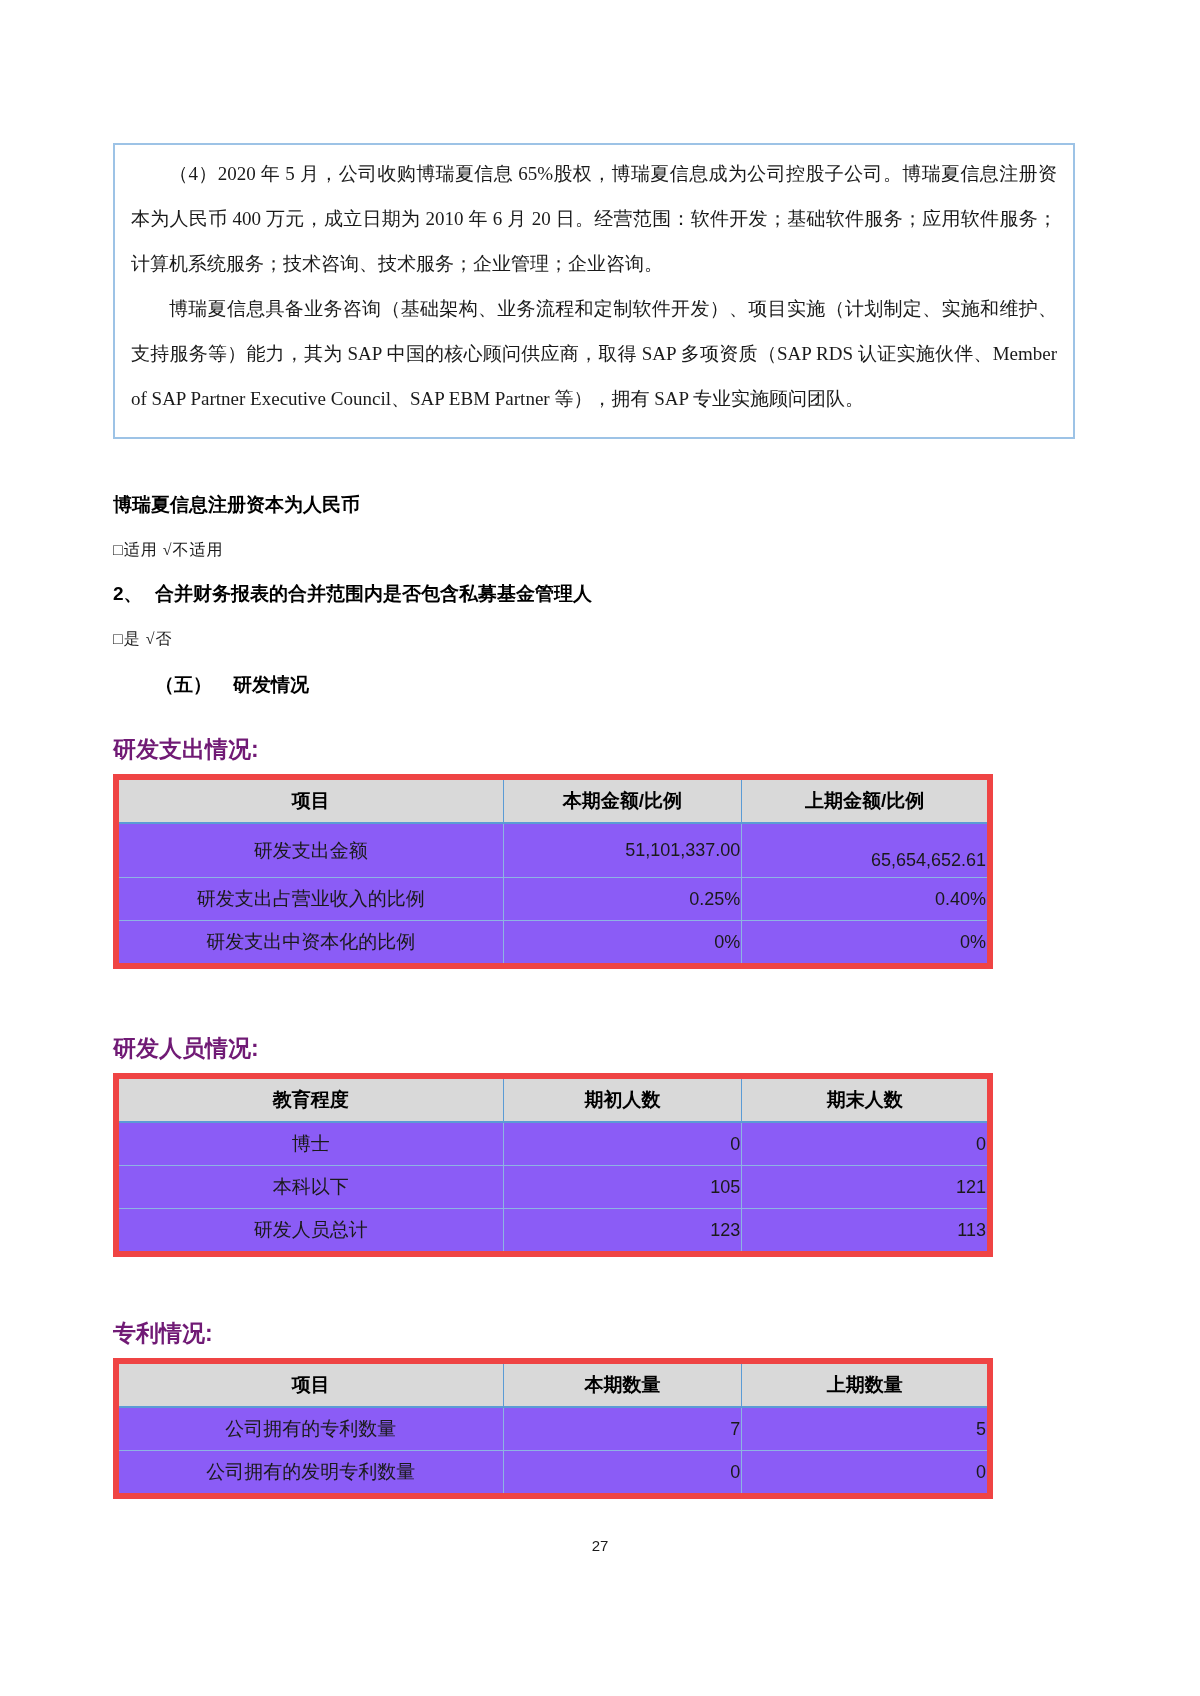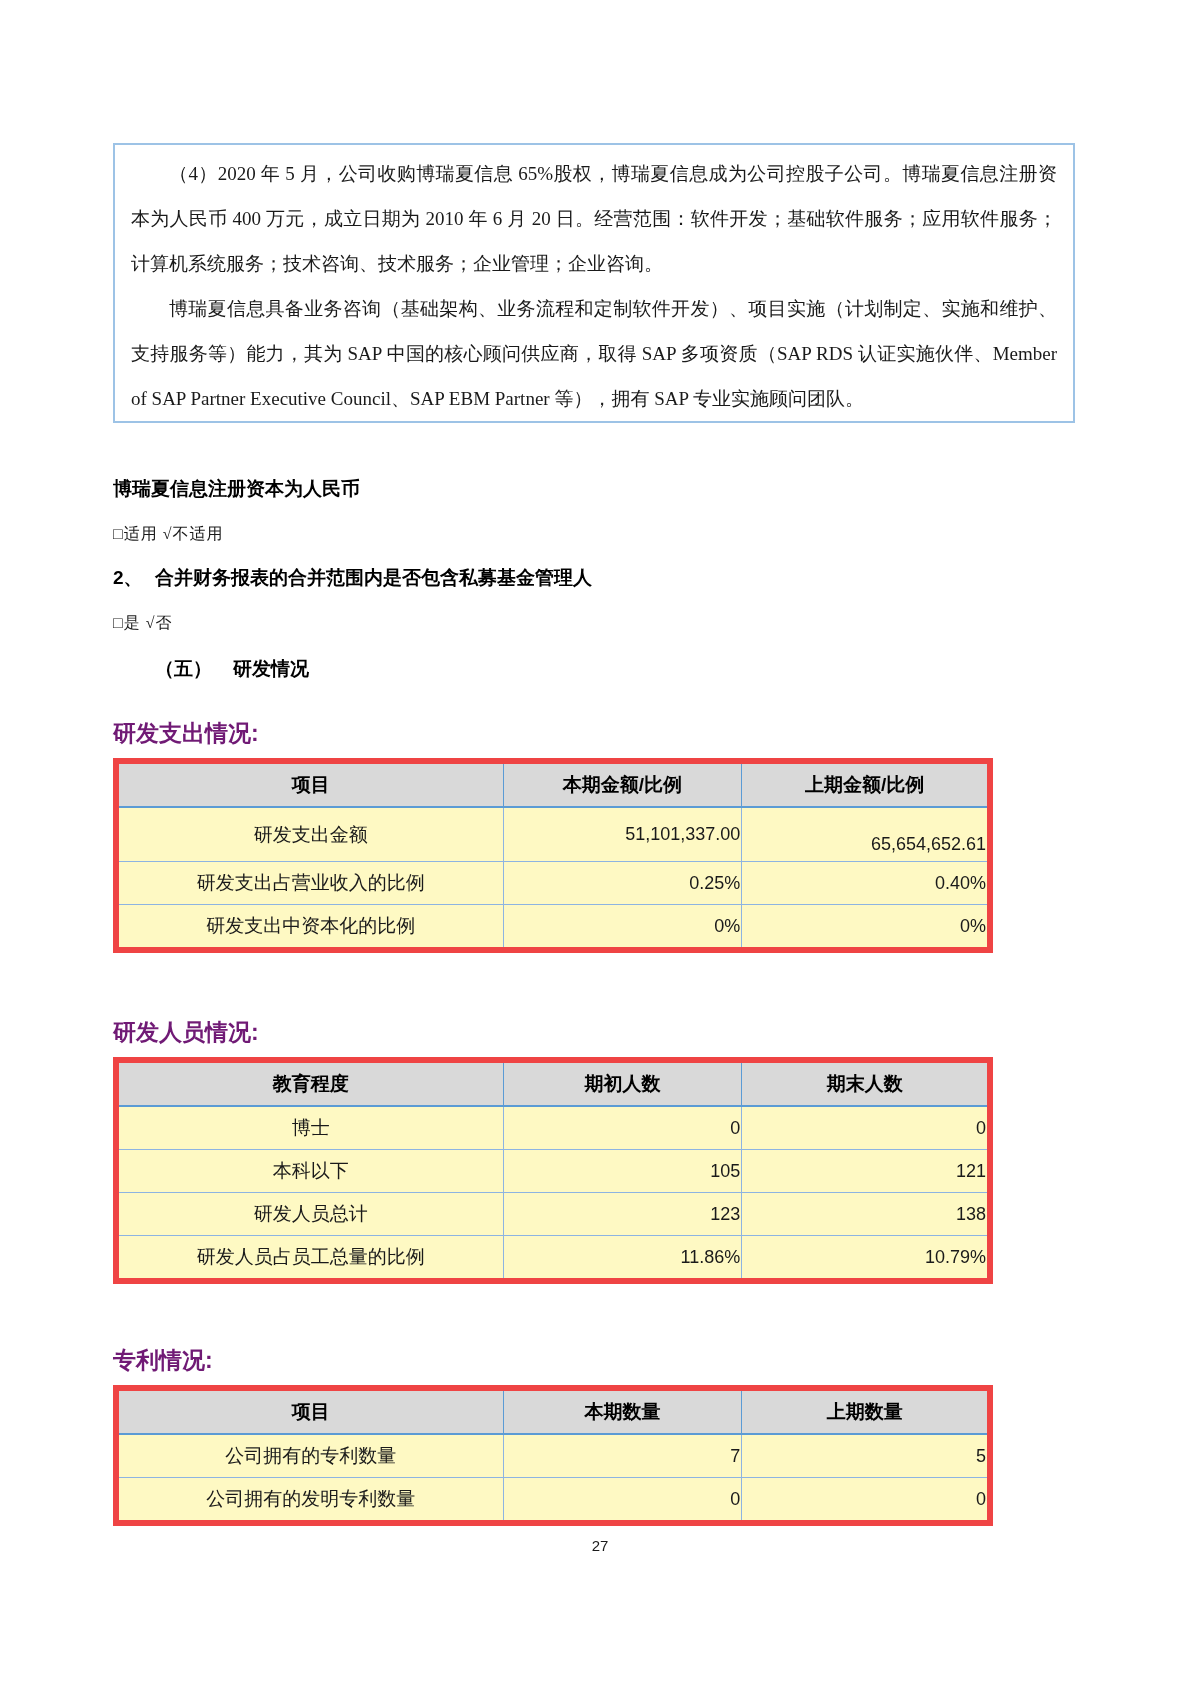--- a/index.html
+++ b/index.html
@@ -14,21 +14,21 @@
   .content{
     position:absolute;
     left:113px;top:143px;
     width:962px;
   }
   
   .intro-box{
     box-sizing:border-box;
     width:962px;
     border:2px solid #9dc3e6;
-    padding:6px 16px 0 16px;
+    padding:6px 16px 16px 16px;
     font-size:19px;
     line-height:2.37;
     text-align:justify;
   }
   .intro-box p{
     margin:0;
     text-indent:2em;
   }
   
   .h-bold{
@@ -75,21 +75,21 @@
     color:#000;
     height:40px;
     text-align:center;
     border:1px solid #5b9bd5;
     border-bottom:2px solid #5b9bd5;
   }
   table.data td{
     border:1px solid #8db4e2;
     height:40px;
     font-size:19px;
-    background:#fef9c3;
+    background:#8b5cf6;
   }
   table.data td.label{
     text-align:center;
     font-family:"Liberation Serif", serif;
   }
   table.data td.num{
     text-align:right;
     font-family:"Liberation Sans", sans-serif;
     font-size:18px;
   }
@@ -193,26 +193,21 @@
               <td class="num">0</td>
             </tr>
             <tr>
               <td class="label">本科以下</td>
               <td class="num">105</td>
               <td class="num">121</td>
             </tr>
             <tr>
               <td class="label">研发人员总计</td>
               <td class="num">123</td>
-              <td class="num">138</td>
-            </tr>
-            <tr>
-              <td class="label">研发人员占员工总量的比例</td>
-              <td class="num">11.86%</td>
-              <td class="num">10.79%</td>
+              <td class="num">113</td>
             </tr>
           </tbody>
         </table>
     </div>
 
     <div class="tbl-block-3">
       <div class="tbl-caption">专利情况:</div>
       <table class="data" data-table="2">
         <colgroup>
             <col class="c1">

